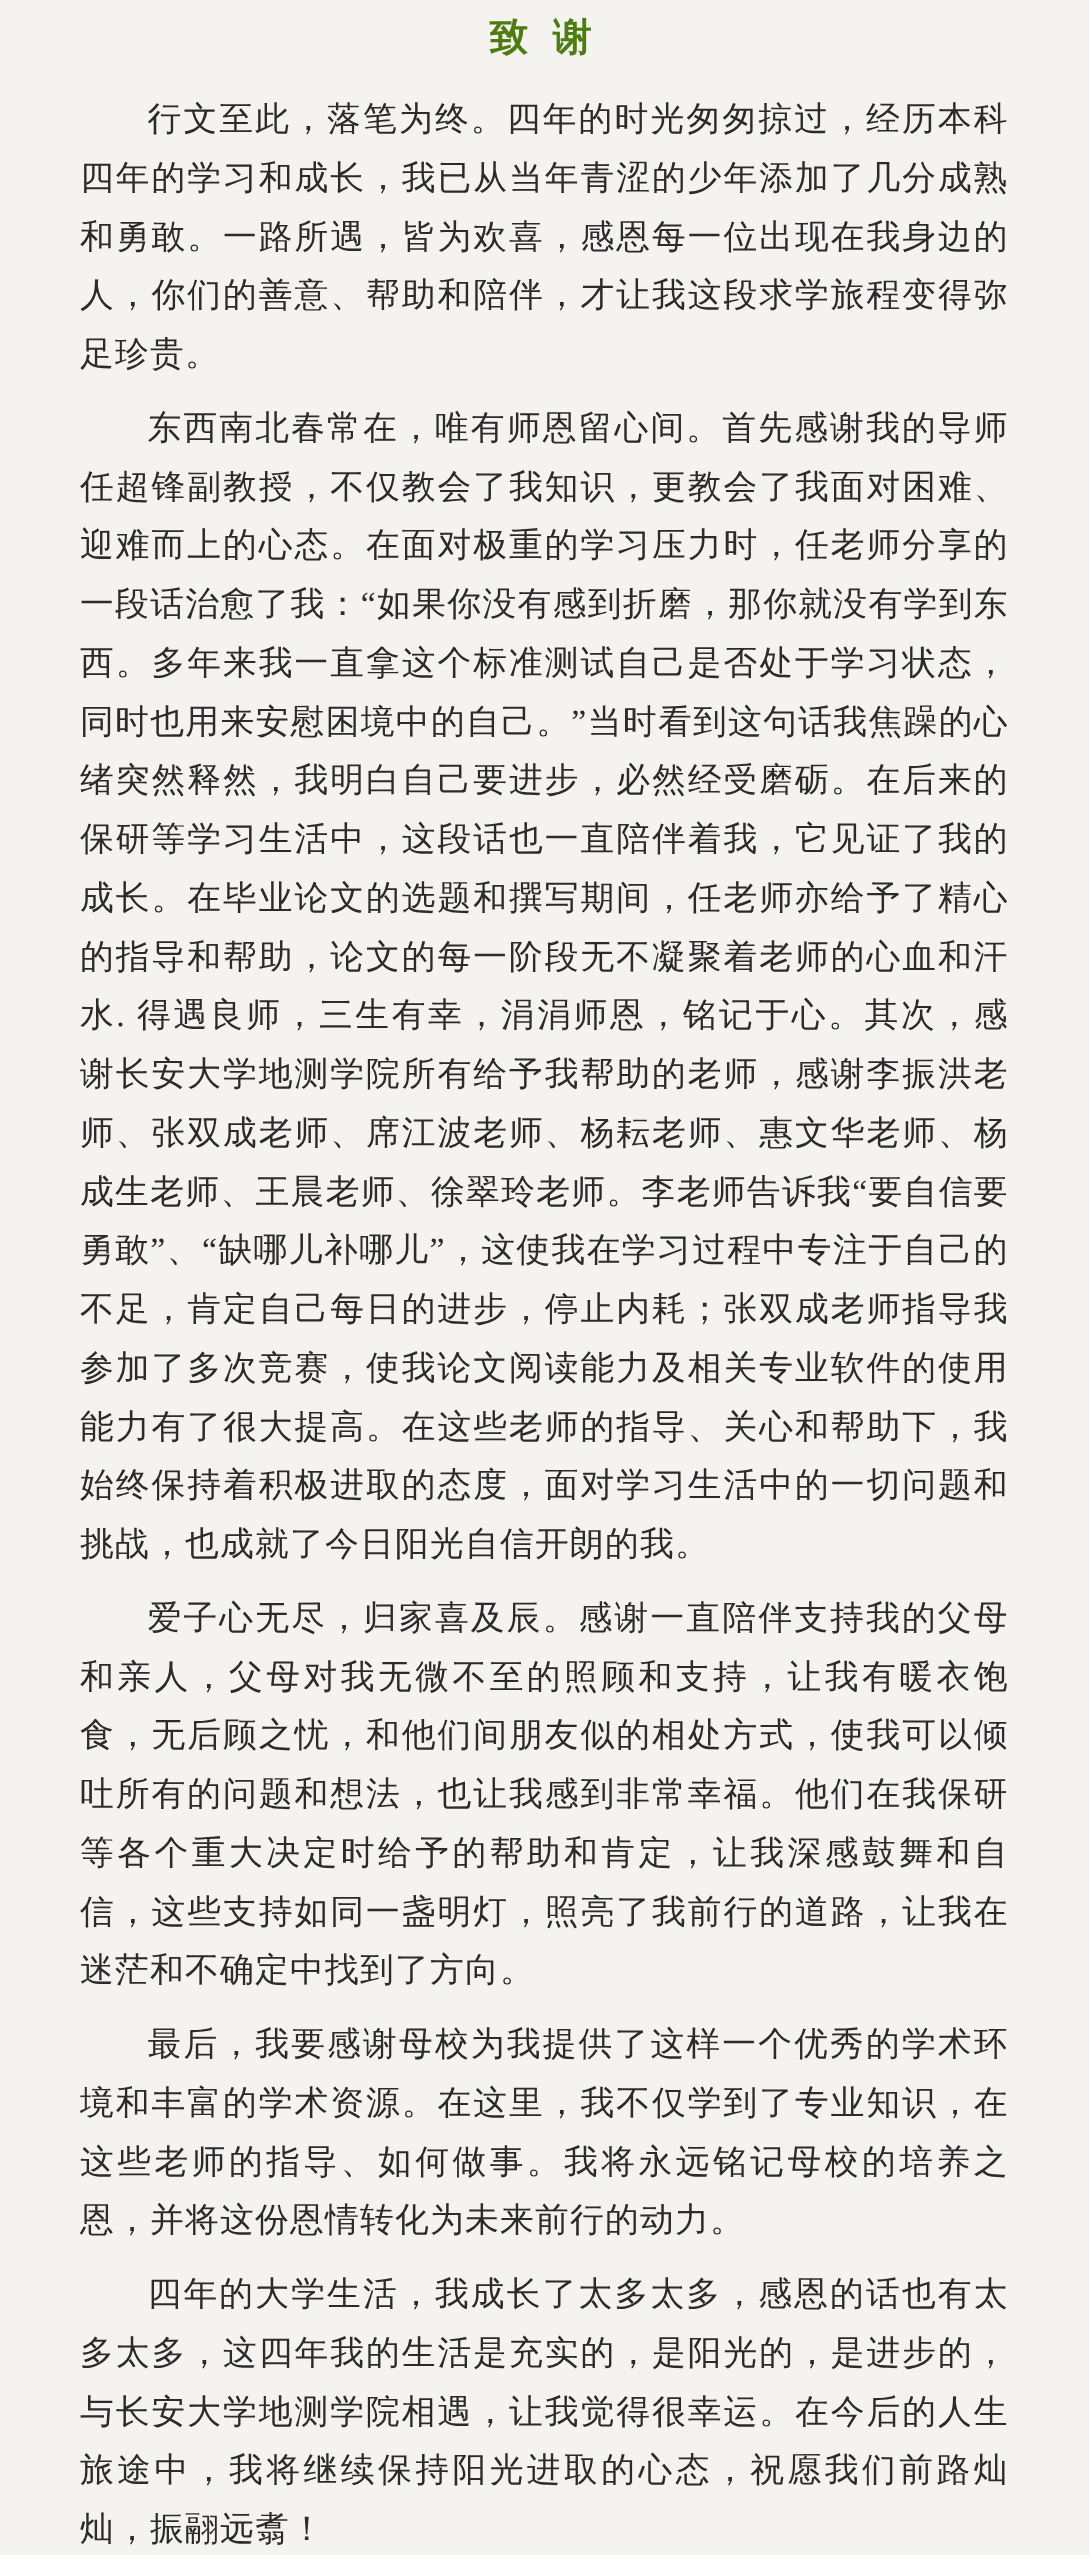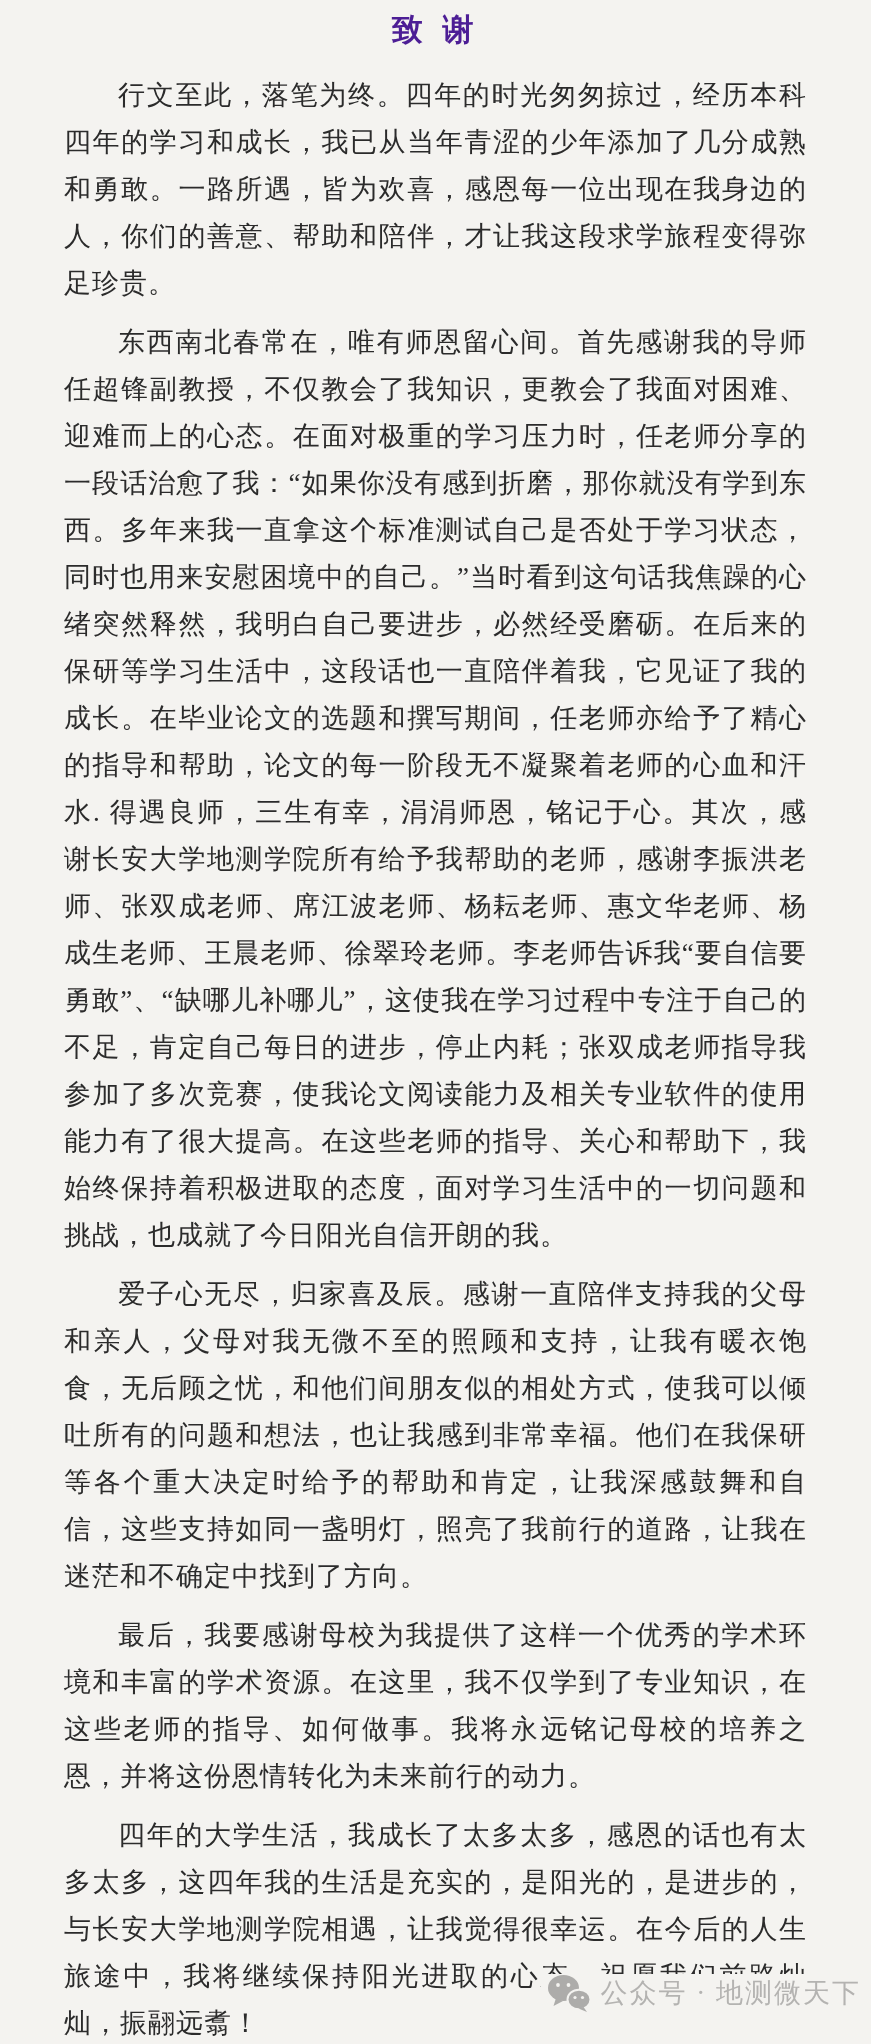--- a/index.html
+++ b/index.html
@@ -20,21 +20,21 @@
   }
   .doc-title {
     margin: 0;
     padding-top: 8px;
     height: 52px;
     line-height: 44px;
     text-align: center;
     font-size: 31px;
     font-weight: bold;
     letter-spacing: 6px;
-    color: #4c1d95;
+    color: #4d7c0f;
   }
   .doc-body {
     padding: 0 52px;
   }
   .doc-body p {
     margin: 12px;
     font-size: 27px;
     line-height: 47px;
     text-align: justify;
     text-justify: inter-ideograph;
@@ -70,29 +70,14 @@
   <h1 class="doc-title">致 谢</h1>
 
   <div class="doc-body">
     <p>行文至此，落笔为终。四年的时光匆匆掠过，经历本科四年的学习和成长，我已从当年青涩的少年添加了几分成熟和勇敢。一路所遇，皆为欢喜，感恩每一位出现在我身边的人，你们的善意、帮助和陪伴，才让我这段求学旅程变得弥足珍贵。</p>
     <p>东西南北春常在，唯有师恩留心间。首先感谢我的导师任超锋副教授，不仅教会了我知识，更教会了我面对困难、迎难而上的心态。在面对极重的学习压力时，任老师分享的一段话治愈了我：“如果你没有感到折磨，那你就没有学到东西。多年来我一直拿这个标准测试自己是否处于学习状态，同时也用来安慰困境中的自己。”当时看到这句话我焦躁的心绪突然释然，我明白自己要进步，必然经受磨砺。在后来的保研等学习生活中，这段话也一直陪伴着我，它见证了我的成长。在毕业论文的选题和撰写期间，任老师亦给予了精心的指导和帮助，论文的每一阶段无不凝聚着老师的心血和汗水. 得遇良师，三生有幸，涓涓师恩，铭记于心。其次，感谢长安大学地测学院所有给予我帮助的老师，感谢李振洪老师、张双成老师、席江波老师、杨耘老师、惠文华老师、杨成生老师、王晨老师、徐翠玲老师。李老师告诉我“要自信要勇敢”、“缺哪儿补哪儿”，这使我在学习过程中专注于自己的不足，肯定自己每日的进步，停止内耗；张双成老师指导我参加了多次竞赛，使我论文阅读能力及相关专业软件的使用能力有了很大提高。在这些老师的指导、关心和帮助下，我始终保持着积极进取的态度，面对学习生活中的一切问题和挑战，也成就了今日阳光自信开朗的我。</p>
     <p>爱子心无尽，归家喜及辰。感谢一直陪伴支持我的父母和亲人，父母对我无微不至的照顾和支持，让我有暖衣饱食，无后顾之忧，和他们间朋友似的相处方式，使我可以倾吐所有的问题和想法，也让我感到非常幸福。他们在我保研等各个重大决定时给予的帮助和肯定，让我深感鼓舞和自信，这些支持如同一盏明灯，照亮了我前行的道路，让我在迷茫和不确定中找到了方向。</p>
     <p>最后，我要感谢母校为我提供了这样一个优秀的学术环境和丰富的学术资源。在这里，我不仅学到了专业知识，在这些老师的指导、如何做事。我将永远铭记母校的培养之恩，并将这份恩情转化为未来前行的动力。</p>
     <p>四年的大学生活，我成长了太多太多，感恩的话也有太多太多，这四年我的生活是充实的，是阳光的，是进步的，与长安大学地测学院相遇，让我觉得很幸运。在今后的人生旅途中，我将继续保持阳光进取的心态，祝愿我们前路灿灿，振翮远翥！</p>
   </div>
 
-  <div class="watermark">
-    <span class="wx-icon">
-      <svg width="44" height="38" viewBox="0 0 44 38" xmlns="http://www.w3.org/2000/svg" aria-hidden="true">
-        <ellipse cx="16.5" cy="14" rx="15.5" ry="13" fill="#adacaa"></ellipse>
-        <path d="M9 24 L6.5 32 L16 27 Z" fill="#adacaa"></path>
-        <circle cx="11" cy="11" r="1.9" fill="#f4f3f0"></circle>
-        <circle cx="21.5" cy="11" r="1.9" fill="#f4f3f0"></circle>
-        <ellipse cx="32" cy="25.5" rx="11.5" ry="9.8" fill="#adacaa" stroke="#f4f3f0" stroke-width="2"></ellipse>
-        <path d="M36.5 33 L40 38 L31.5 34.5 Z" fill="#adacaa"></path>
-        <circle cx="28" cy="23.5" r="1.6" fill="#f4f3f0"></circle>
-        <circle cx="35.5" cy="23.5" r="1.6" fill="#f4f3f0"></circle>
-      </svg>
-    </span>
-    <span>公众号 · 地测微天下</span>
-  </div>
 
 </div>
 
 </body></html>

